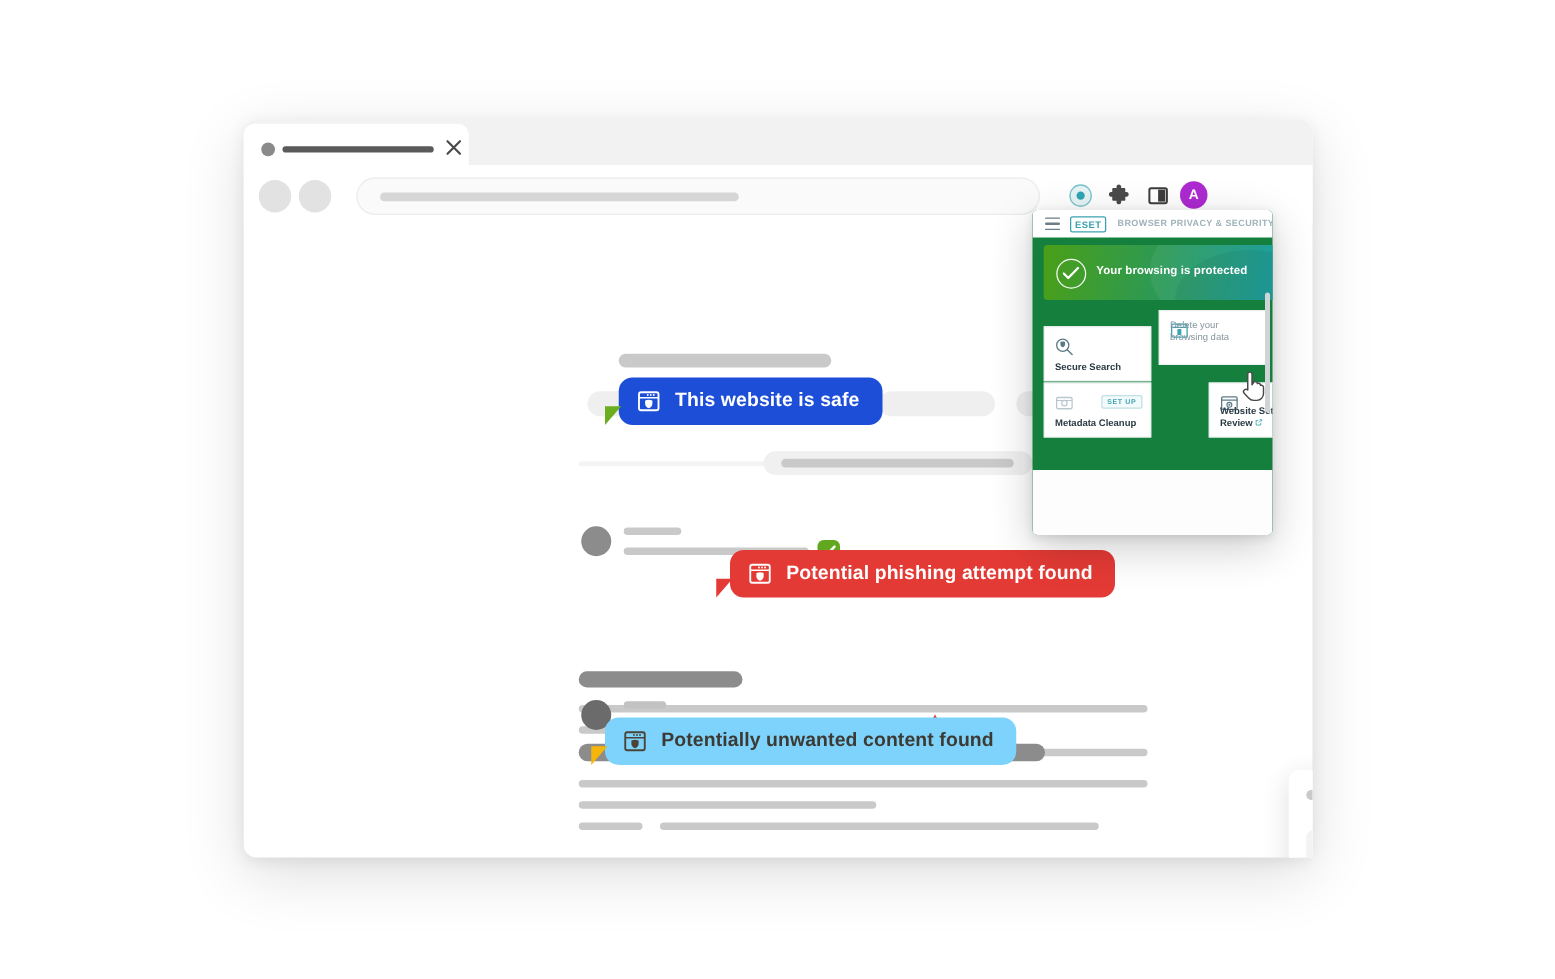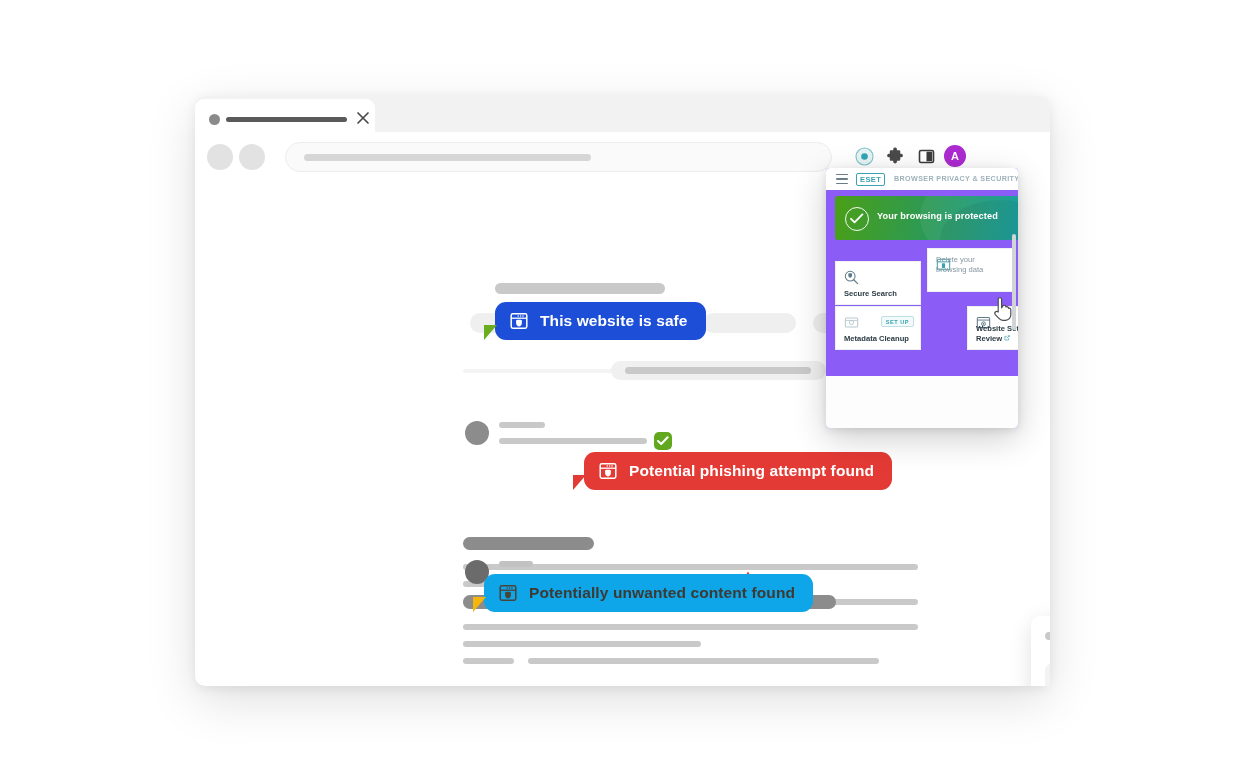--- a/index.html
+++ b/index.html
@@ -61,32 +61,32 @@
   .bubble{position:absolute;border-radius:11px;color:#fff;display:flex;align-items:center;
      padding:0 18px 0 14px;height:38px;font-size:15.5px;font-weight:600;letter-spacing:.1px;}
   .bubble .bico{width:20px;height:20px;margin-right:11px;flex:0 0 20px;}
   .bubble .btxt{white-space:nowrap;}
   .bubble .tail{position:absolute;left:-11px;bottom:0px;width:0;height:0;
      border-style:solid;border-width:0 0 15px 13px;border-color:transparent transparent transparent transparent;}
   .b-safe{background:#1d4ed8;}
   .b-safe .tail{border-color:transparent transparent transparent #6aad1e;}
   .b-phish{background:#e43a35;}
   .b-phish .tail{border-color:transparent transparent transparent #e43a35;}
-  .b-pua{background:#0ea5e9;color:#3d3a33;}
+  .b-pua{background:#7dd3fc;color:#3d3a33;}
   .b-pua .tail{border-color:transparent transparent transparent #f5b50a;}
 
   
   .sidecard{position:absolute;left:836px;top:436px;width:211px;height:193px;background:#fff;
      border-radius:9px;box-shadow:0 6px 22px rgba(0,0,0,.12);}
   .thumb{position:absolute;border-radius:6px;}
 
   
   .popup{
     position:absolute;left:826px;top:168px;width:192px;height:260px;
-    background:#8b5cf6;border-radius:4px;
+    background:#15803d;border-radius:4px;
     box-shadow:0 10px 34px rgba(0,0,0,.20), 0 2px 8px rgba(0,0,0,.10);
     overflow:hidden;
   }
   .pop-head{position:absolute;left:0;top:0;width:100%;height:22px;background:#ffffff;}
   .burger{position:absolute;left:10px;top:6px;width:12px;height:10px;}
   .burger i{display:block;height:1.4px;background:#6b7d86;margin-bottom:3px;border-radius:1px;}
   .eset-logo{position:absolute;left:30px;top:5px;height:11px;padding:0 3px;border:1.3px solid #3aa2b0;
      border-radius:2px;color:#3aa2b0;font-size:7.5px;font-weight:700;line-height:11px;letter-spacing:.4px;}
   .pop-title{position:absolute;left:68px;top:6px;font-size:7.2px;color:#9fb2bb;letter-spacing:.35px;
      font-weight:600;white-space:nowrap;}
@@ -224,21 +224,21 @@
         <line x1="2.2" y1="7.2" x2="17.8" y2="7.2" stroke="#fff" stroke-width="1.3"></line>
         <circle cx="9.2" cy="5" r=".75" fill="#fff"></circle>
           <circle cx="11.6" cy="5" r=".75" fill="#fff"></circle>
           <circle cx="14" cy="5" r=".75" fill="#fff"></circle>
         <path d="M10 8.7 c1.9 0 2.9 .7 2.9 .7 v2.5 c0 2.1-1.6 3.2-2.9 3.7 c-1.3-.5-2.9-1.6-2.9-3.7 V9.4 s1-.7 2.9-.7z" fill="#fff"></path>
       </svg>
     </span>
     <span class="btxt">This website is safe</span>
   </div>
 
-  <div class="bubble b-phish" style="left:584px;top:452px;">
+  <div class="bubble b-phish" style="left:584px;top:440px;">
     <div class="tail"></div>
     <span class="bico">
       <svg width="20" height="20" viewBox="0 0 20 20">
         <rect x="2.2" y="2.8" width="15.6" height="14.4" rx="1.6" fill="none" stroke="#fff" stroke-width="1.5"></rect>
         <line x1="2.2" y1="7.2" x2="17.8" y2="7.2" stroke="#fff" stroke-width="1.3"></line>
         <circle cx="9.2" cy="5" r=".75" fill="#fff"></circle>
           <circle cx="11.6" cy="5" r=".75" fill="#fff"></circle>
           <circle cx="14" cy="5" r=".75" fill="#fff"></circle>
         <path d="M10 8.7 c1.9 0 2.9 .7 2.9 .7 v2.5 c0 2.1-1.6 3.2-2.9 3.7 c-1.3-.5-2.9-1.6-2.9-3.7 V9.4 s1-.7 2.9-.7z" fill="#fff"></path>
       </svg>

